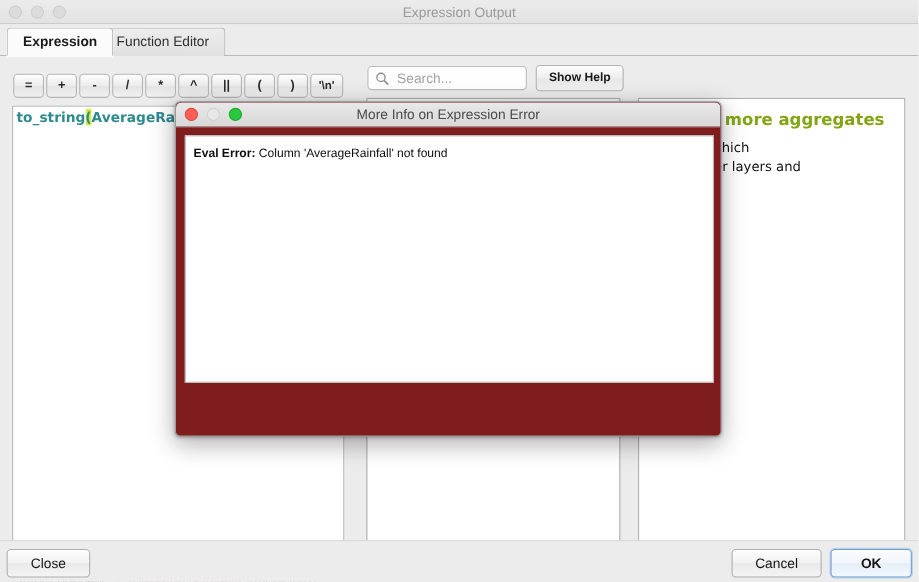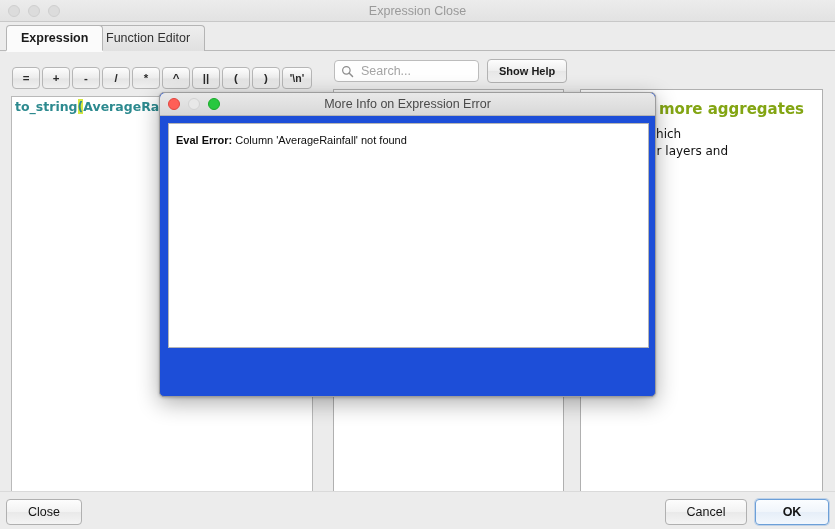--- a/index.html
+++ b/index.html
@@ -205,21 +205,21 @@
     background: linear-gradient(to bottom, #fbfdff 0%, #f0f5fb 50%, #e6eef8 51%, #f2f7fd 100%);
     border: 1px solid #6c9fd8;
     box-shadow: 0 0 0 1px rgba(90,150,220,0.30);
     font-weight: bold;
   }
 
   
   .modal {
     position: absolute; left: 159px; top: 92px;
     width: 497px; height: 305px;
-    background: #1d4ed8;
+    background: #7f1d1d;
     border: 1px solid #9d9d9d;
     border-radius: 5px;
     box-shadow: 0 6px 22px rgba(0,0,0,0.32), 0 1px 3px rgba(0,0,0,0.22);
     overflow: hidden;
   }
   .modal-titlebar {
     position: absolute; left: 0; top: 0; width: 100%; height: 23px;
     background: linear-gradient(to bottom, #e9e9e9 0%, #d8d8d8 100%);
     border-bottom: 1px solid #b5b5b5;
     border-radius: 5px 5px 0 0;
@@ -261,21 +261,21 @@
 <body>
 
 <div id="app">
 
   <div class="titlebar">
     <div class="tl-group">
       <span class="tl inactive"></span>
       <span class="tl inactive"></span>
       <span class="tl inactive"></span>
     </div>
-    <div class="win-title">Expression Close</div>
+    <div class="win-title">Expression Output</div>
   </div>
 
   <div class="tabstrip">
     <div class="tab inactive">Function Editor</div>
     <div class="tab active">Expression</div>
   </div>
 
   <div class="content">
 
     <div class="ops">

